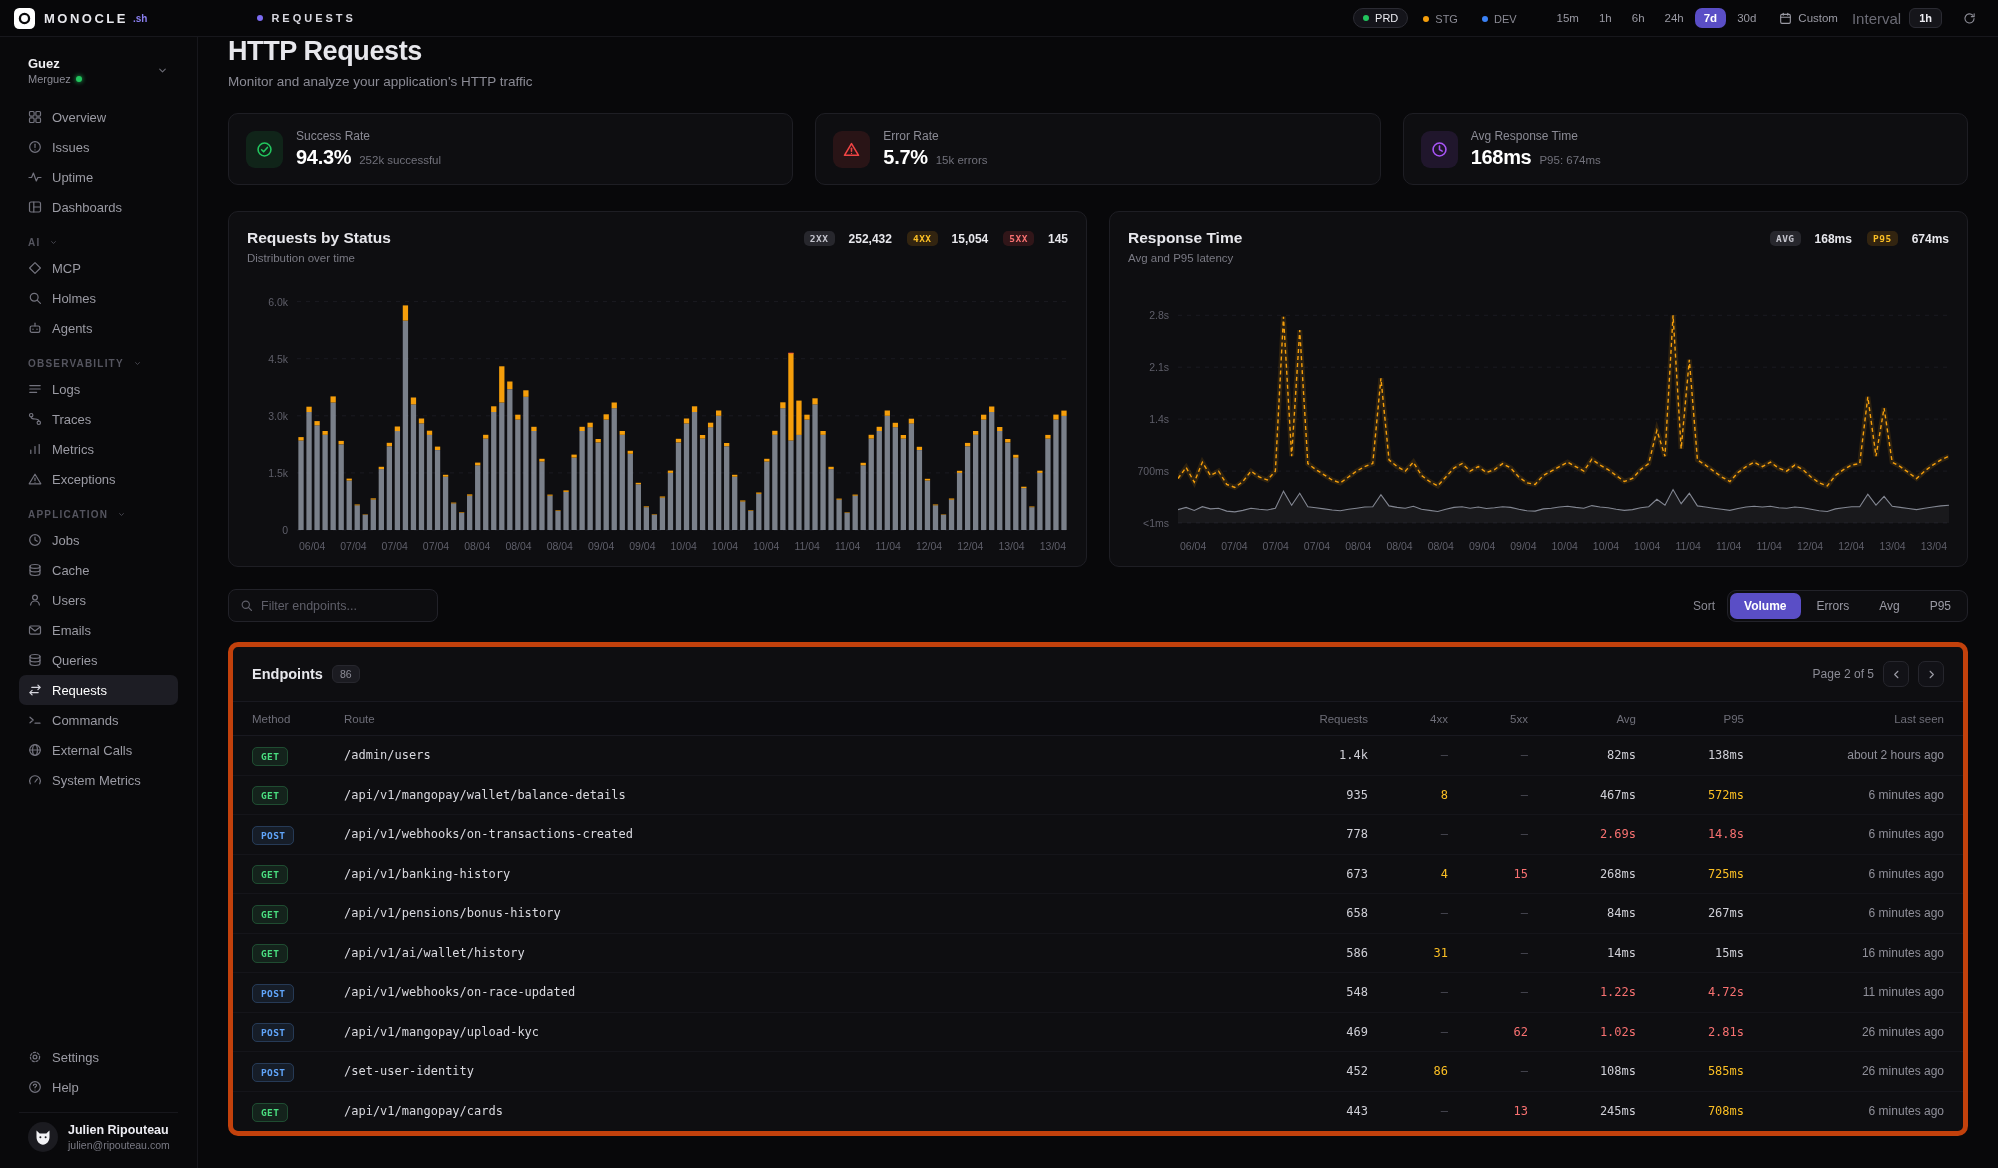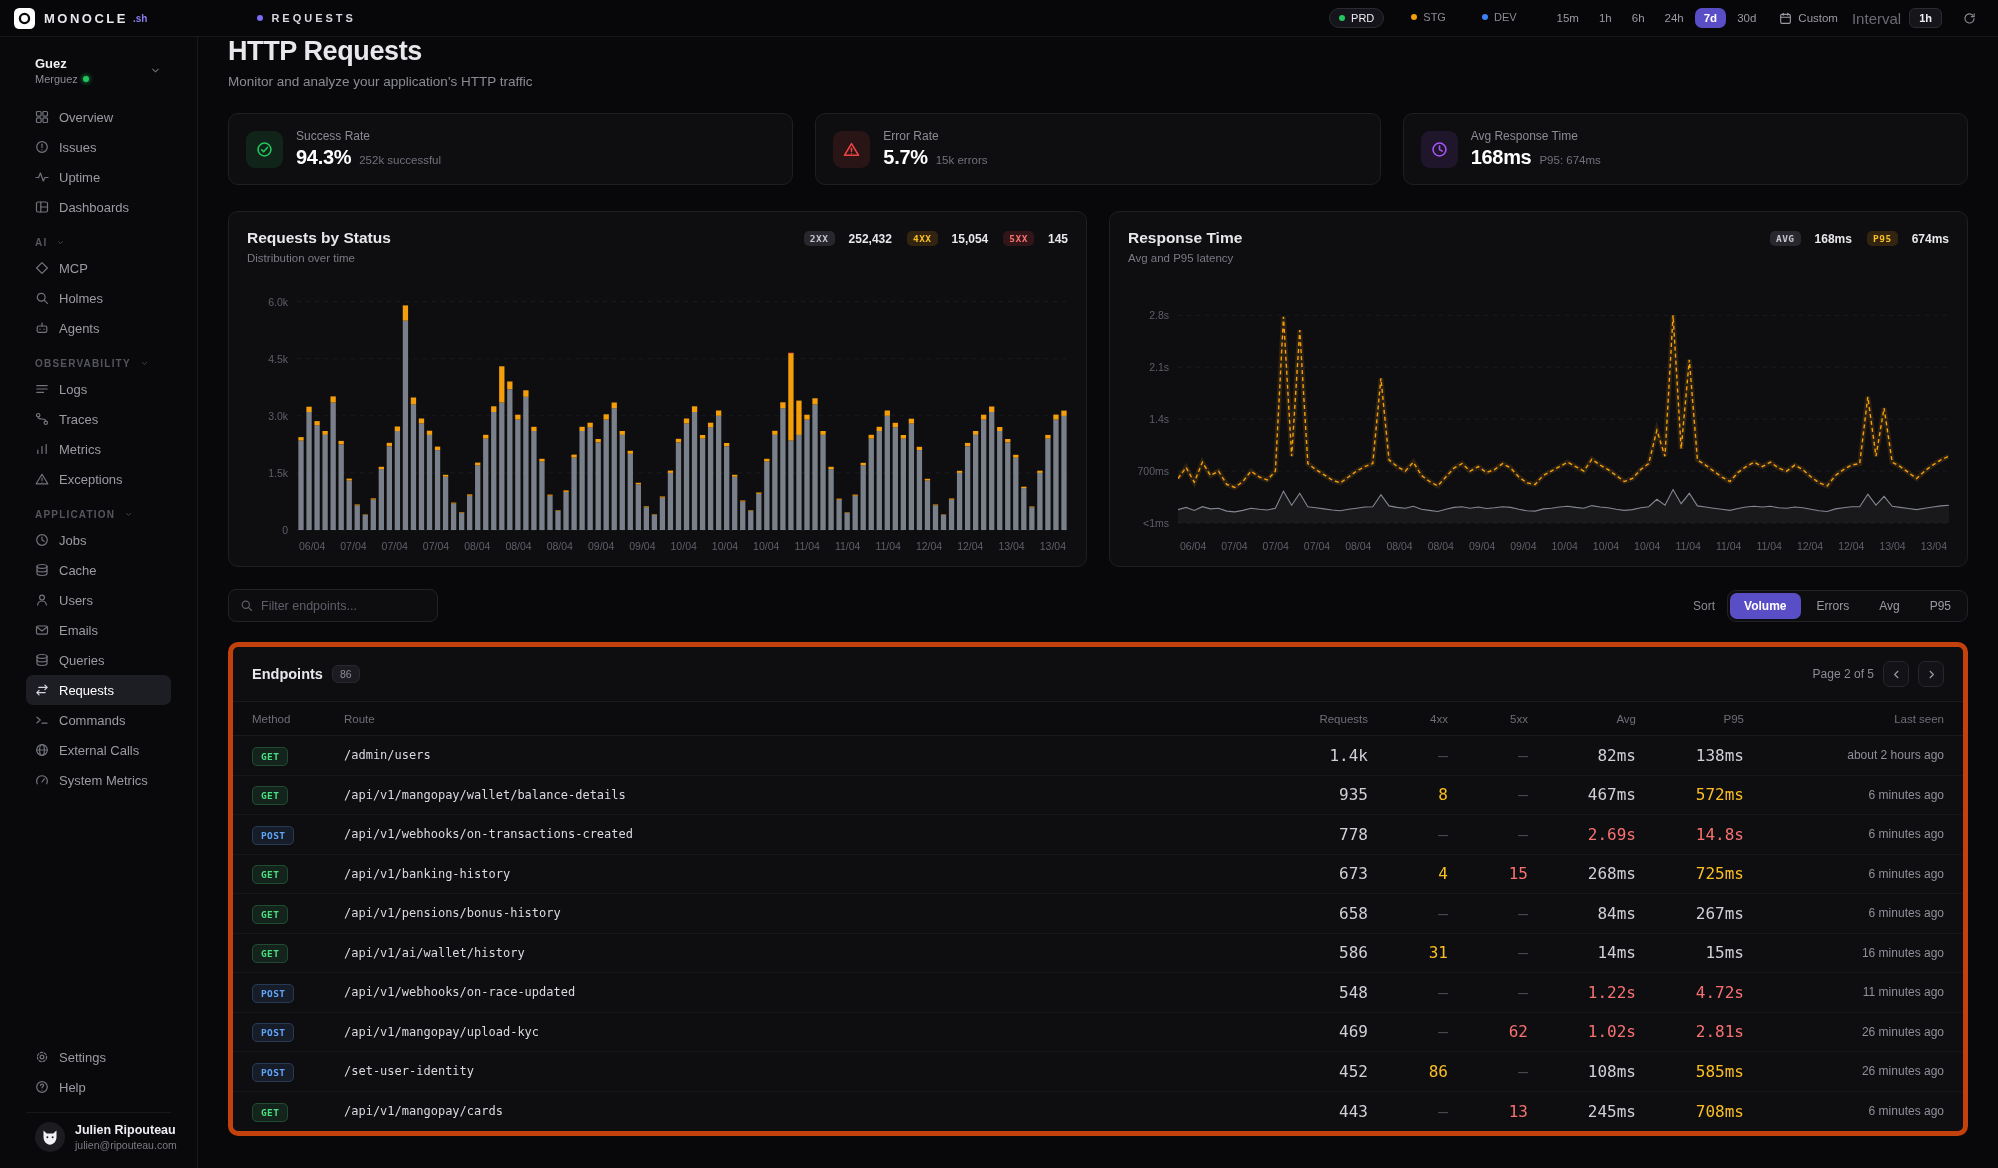--- a/index.html
+++ b/index.html
@@ -10,35 +10,35 @@
   
   .topbar{position:fixed;top:0;left:0;right:0;height:37px;display:flex;align-items:center;justify-content:space-between;padding:0 16px 0 14px;background:#070709;border-bottom:1px solid #17171c;z-index:10}
   .topbar-left{display:flex;align-items:center;gap:110px}
   .brand{display:flex;align-items:center;gap:9px}
   .brand-name{font-weight:700;font-size:13px;letter-spacing:2.5px}
   .brand-suffix{font-size:10px;color:#8a7ff0;font-weight:700;margin-left:-4px}
   .crumb{display:flex;align-items:center;gap:8px}
   .crumb-dot{width:6px;height:6px;border-radius:50%;background:#7c6cf2}
   .crumb-label{font-size:11px;font-weight:700;letter-spacing:3px;color:#d6d6de}
   .topbar-right{display:flex;align-items:center;gap:14px}
-  .env-group{display:flex;align-items:flex-start;gap:18px;margin-right:8px}
+  .env-group{display:flex;align-items:flex-end;gap:6px;margin-right:8px}
   .env{display:flex;align-items:center;gap:6px;font-size:11px;color:#8b8b95;padding:3px 9px;border-radius:999px}
   .env.active{border:1px solid #2b2b33;background:#14141a;color:#ececf2}
   .env .dot{width:6px;height:6px;border-radius:50%}
   .range-group{display:flex;align-items:center;gap:2px}
   .range-btn{font-size:11.5px;color:#9a9aa4;padding:4px 9px;border-radius:7px}
   .range-btn.active{background:#5a4ec6;color:#fff;font-weight:700}
   .custom-btn{display:flex;align-items:center;gap:6px;font-size:11.5px;color:#9a9aa4}
   .interval-group{display:flex;align-items:center;gap:8px}
   .interval-label{font-size:15px;color:#6b6b75}
   .interval-value{border:1px solid #2b2b33;background:#15151a;border-radius:6px;padding:3px 9px;font-size:11px;color:#ececf2;font-weight:700}
   .icon-btn{width:26px;height:26px;display:flex;align-items:center;justify-content:center;color:#8b8b95;border-radius:6px}
 
   
-  .sidebar{position:fixed;top:37px;left:0;bottom:0;width:198px;background:#09090b;border-right:1px solid #17171c;display:flex;flex-direction:column;padding:12px 26px 14px;z-index:9}
+  .sidebar{position:fixed;top:37px;left:0;bottom:0;width:198px;background:#09090b;border-right:1px solid #17171c;display:flex;flex-direction:column;padding:12px 19px 14px;z-index:9}
   .org-switcher{display:flex;align-items:center;justify-content:space-between;padding:7px 9px;border-radius:8px;cursor:pointer}
   .org-name{font-size:13px;font-weight:700;color:#f0f0f4}
   .org-sub{display:flex;align-items:center;gap:5px;font-size:11px;color:#8b8b95;margin-top:2px}
   .org-status-dot{width:6px;height:6px;border-radius:50%;background:#22c55e;box-shadow:0 0 5px #22c55e}
   .org-chevron{color:#6b6b75}
   nav{margin-top:10px;flex:0 0 auto}
   .nav-title{display:flex;align-items:center;gap:9px;font-size:10px;font-weight:700;letter-spacing:1.2px;color:#55555f;margin:15px 9px 5px;text-transform:uppercase}
   .nav-item{display:flex;align-items:center;gap:10px;height:30px;padding:0 9px;border-radius:7px;color:#9b9ba4;font-size:13px;cursor:pointer}
   .nav-item .nico{display:flex;color:#73737e}
   .nav-item.active{background:#1d1d24;color:#ffffff}
@@ -96,21 +96,21 @@
   .ep-title-wrap h3{font-size:14.5px;font-weight:700}
   .count-badge{font-size:10.5px;color:#8b8b95;background:#1b1b21;border:1px solid #27272e;border-radius:6px;padding:2px 7px}
   .pager{display:flex;align-items:center;gap:9px;font-size:12px;color:#8b8b95}
   .pager-btn{width:26px;height:26px;display:flex;align-items:center;justify-content:center;border:1px solid #26262d;border-radius:7px;color:#9a9aa4;background:#121217}
   .trow{display:grid;grid-template-columns:80px minmax(0,1fr) 100px 68px 68px 96px 96px 188px;column-gap:12px;align-items:center;padding:0 19px}
   .t-head{height:35px;border-top:1px solid #191920;border-bottom:1px solid #191920;color:#6e6e78;font-size:11.5px;background:#0c0c0f}
   .t-row{height:39.5px;border-bottom:1px solid #15151a}
   .t-row:last-child{border-bottom:none}
   .ar{text-align:right}
   .route{font-family:"DejaVu Sans Mono",monospace;font-size:12px;color:#d9d9df;white-space:nowrap;overflow:hidden;text-overflow:ellipsis}
-  .num{font-family:"DejaVu Sans Mono",monospace;font-size:16px}
+  .num{font-family:"DejaVu Sans Mono",monospace;font-size:12px}
   .lastseen{font-size:12px;color:#8f8f99}
   .tone-n{color:#cfcfd6}.tone-w{color:#fbbf24}.tone-b{color:#f87171}.tone-m{color:#4b4b55}
   .method{font-family:"DejaVu Sans Mono",monospace;font-size:9.5px;font-weight:700;padding:3px 8px;border-radius:5px;letter-spacing:.4px}
   .method.get{color:#4ade80;background:rgba(74,222,128,.1);border:1px solid rgba(74,222,128,.22)}
   .method.post{color:#60a5fa;background:rgba(96,165,250,.1);border:1px solid rgba(96,165,250,.22)}
 </style>
 </head>
 <body>
 
 <header class="topbar">

